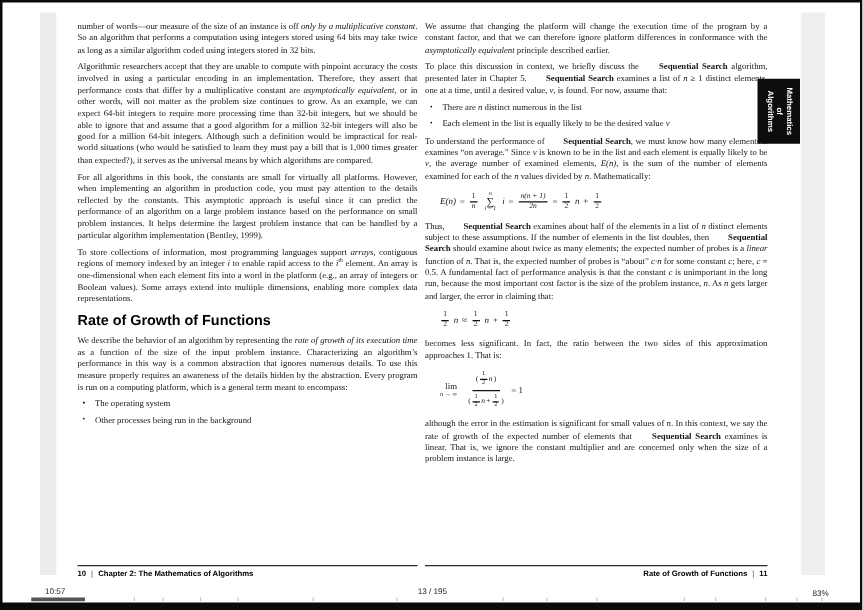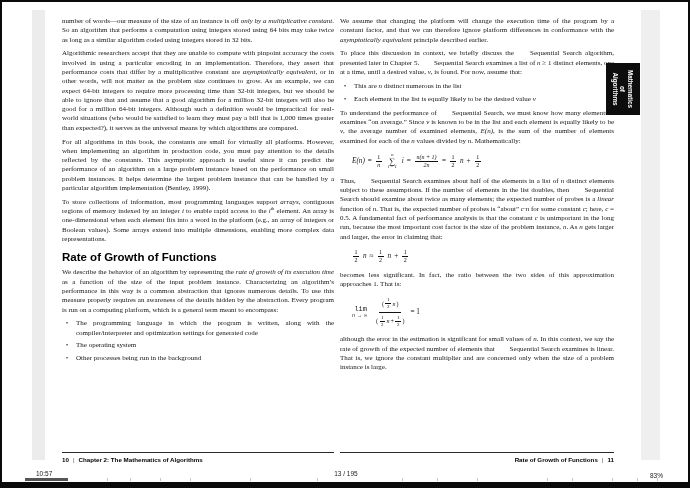--- a/index.html
+++ b/index.html
@@ -18,21 +18,21 @@
   .edge-strip{position:absolute;top:8px;height:450px;background:#ececec;}
   .edge-strip.left{left:30px;width:13px;}
   .edge-strip.right{left:639px;width:19px;background:#efefef;}
 
   
   .page-col{position:absolute;top:15px;font-size:7px;line-height:9.3px;text-align:justify;}
   .page-col.left{left:60px;width:272px;}
   .page-col.right{left:338px;width:274px;}
   .page-col p{margin:0 0 4.5px 0;}
   .seg-i{font-style:italic;}
-  .seg-b{font-weight:normal;margin-left:13px;}
+  .seg-b{font-weight:bold;margin-left:13px;}
   .seg-sup{vertical-align:super;font-size:4.5px;line-height:0;}
 
   h2.sect{
     font-family:"Liberation Sans", sans-serif;
     font-size:11.5px;line-height:13px;font-weight:bold;
     margin:7px 0 4px 0;text-align:left;color:#000;
   }
 
   .bullets{margin:1px 0 5px 4px;}
   .bullet{position:relative;padding-left:10px;margin-bottom:3.5px;}
@@ -44,21 +44,21 @@
     margin:7px 0 7px 12px;font-size:7.2px;line-height:1;
   }
   .var{font-style:italic;}
   .frac{display:inline-flex;flex-direction:column;align-items:center;font-size:6px;line-height:1.15;margin:0 1px;}
   .frac .fnum{display:block;border-bottom:0.7px solid #111;padding:0 1.5px;text-align:center;}
   .frac .fden{display:block;padding:0 1.5px;text-align:center;}
   .frac-sm{font-size:5px;margin:0 0.5px;}
   .bigsum{display:inline-flex;flex-direction:column;align-items:center;line-height:1;margin:0 2px;}
   .bigsum .sum-top,.bigsum .sum-bot{font-size:4.6px;}
   .bigsum .sum-mid{font-size:8.5px;line-height:0.9;}
-  .limblk{display:inline-flex;flex-direction:column;align-items:flex-end;line-height:1;margin-right:3px;font-family:Liberation Mono, monospace;}
+  .limblk{display:inline-flex;flex-direction:column;align-items:flex-end;line-height:1;margin-right:3px;}
   .limblk .lim-word{font-size:7px;}
   .limblk .lim-sub{font-size:5px;margin-top:1px;}
   .frac-big{display:inline-flex;flex-direction:column;align-items:center;font-size:6px;line-height:1;}
   .frac-big > .fnum{display:flex;align-items:center;gap:1px;border-bottom:0.7px solid #111;padding:1px 3px 2px 3px;justify-content:center;}
   .frac-big > .fden{display:flex;align-items:center;gap:1px;padding:2px 3px 1px 3px;justify-content:center;}
 
   
   .chapter-tab{position:absolute;left:604px;top:61px;width:34px;height:52px;background:#0d0d0d;}
   .chapter-tab .rot{
     position:absolute;left:50%;top:50%;width:52px;
@@ -98,31 +98,31 @@
   <div class="edge-strip right"></div>
 
   <div class="page-col left">
     <p><span>number of words—our measure of the size of an instance is off </span><span class="seg-i">only by a multiplicative constant</span><span>. So an algorithm that performs a computation using integers stored using 64 bits may take twice as long as a similar algorithm coded using integers stored in 32 bits.</span></p>
     <p><span>Algorithmic researchers accept that they are unable to compute with pinpoint accuracy the costs involved in using a particular encoding in an implementation. Therefore, they assert that performance costs that differ by a multiplicative constant are </span><span class="seg-i">asymptotically equivalent</span><span>, or in other words, will not matter as the problem size continues to grow. As an example, we can expect 64-bit integers to require more processing time than 32-bit integers, but we should be able to ignore that and assume that a good algorithm for a million 32-bit integers will also be good for a million 64-bit integers. Although such a definition would be impractical for real-world situations (who would be satisfied to learn they must pay a bill that is 1,000 times greater than expected?), it serves as the universal means by which algorithms are compared.</span></p>
     <p><span>For all algorithms in this book, the constants are small for virtually all platforms. However, when implementing an algorithm in production code, you must pay attention to the details reflected by the constants. This asymptotic approach is useful since it can predict the performance of an algorithm on a large problem instance based on the performance on small problem instances. It helps determine the largest problem instance that can be handled by a particular algorithm implementation (Bentley, 1999).</span></p>
     <p><span>To store collections of information, most programming languages support </span><span class="seg-i">arrays</span><span>, contiguous regions of memory indexed by an integer </span><span class="seg-i">i</span><span> to enable rapid access to the </span><span class="seg-i">i</span><span class="seg-sup">th</span><span> element. An array is one-dimensional when each element fits into a word in the platform (e.g., an array of integers or Boolean values). Some arrays extend into multiple dimensions, enabling more complex data representations.</span></p>
     <h2 class="sect">Rate of Growth of Functions</h2>
     <p><span>We describe the behavior of an algorithm by representing the </span><span class="seg-i">rate of growth of its execution time</span><span> as a function of the size of the input problem instance. Characterizing an algorithm’s performance in this way is a common abstraction that ignores numerous details. To use this measure properly requires an awareness of the details hidden by the abstraction. Every program is run on a computing platform, which is a general term meant to encompass:</span></p>
     <div class="bullets">
-      <div class="bullet"><span class="bmark">•</span><span><span>The programming language in which the program is written, along with the compiler/interpreter and optimization settings for generated code</span></span></div>
+      <div class="bullet"><span class="bmark">•</span></div>
       <div class="bullet"><span class="bmark">•</span><span><span>The operating system</span></span></div>
       <div class="bullet"><span class="bmark">•</span><span><span>Other processes being run in the background</span></span></div>
     </div>
   </div>
 
   <div class="page-col right">
     <p><span>We assume that changing the platform will change the execution time of the program by a constant factor, and that we can therefore ignore platform differences in conformance with the </span><span class="seg-i">asymptotically equivalent</span><span> principle described earlier.</span></p>
     <p><span>To place this discussion in context, we briefly discuss the </span><span class="seg-b">Sequential Search</span><span> algorithm, presented later in Chapter 5. </span><span class="seg-b">Sequential Search</span><span> examines a list of </span><span class="seg-i">n</span><span> ≥ 1 distinct elements, one at a time, until a desired value, </span><span class="seg-i">v</span><span>, is found. For now, assume that:</span></p>
     <div class="bullets">
-      <div class="bullet"><span class="bmark">•</span><span><span>This are </span><span class="seg-i">n</span><span> distinct numerous in the list</span></span></div>
+      <div class="bullet"><span class="bmark">•</span><span><span>There are </span><span class="seg-i">n</span><span> distinct numerous in the list</span></span></div>
       <div class="bullet"><span class="bmark">•</span><span><span>Each element in the list is equally likely to be the desired value </span><span class="seg-i">v</span></span></div>
     </div>
     <p><span>To understand the performance of </span><span class="seg-b">Sequential Search</span><span>, we must know how many elements it examines “on average.” Since </span><span class="seg-i">v</span><span> is known to be in the list and each element is equally likely to be </span><span class="seg-i">v</span><span>, the average number of examined elements, </span><span class="seg-i">E(n)</span><span>, is the sum of the number of elements examined for each of the </span><span class="seg-i">n</span><span> values divided by </span><span class="seg-i">n</span><span>. Mathematically:</span></p>
 
     <div class="eqrow">
       <span class="var">E(n)</span>
       <span>=</span>
       <span class="frac">
           <span class="fnum">1</span>
           <span class="fden var">n</span>

